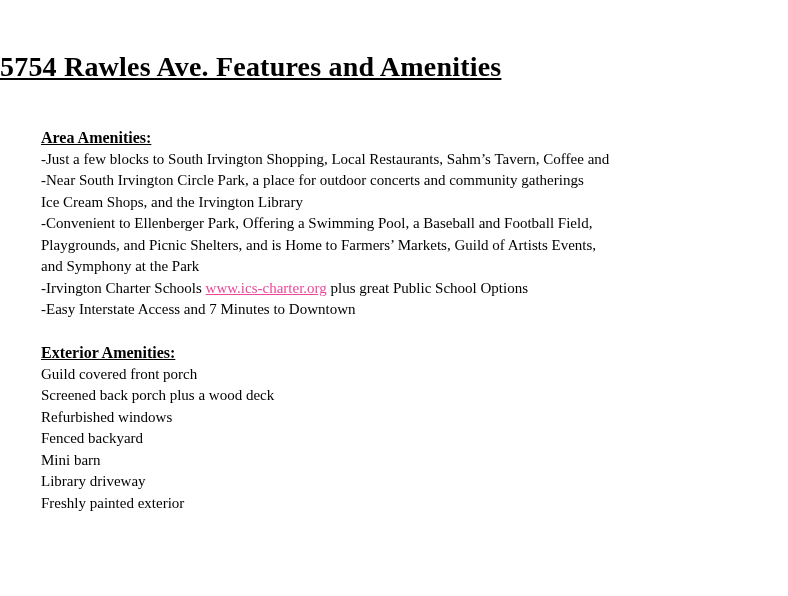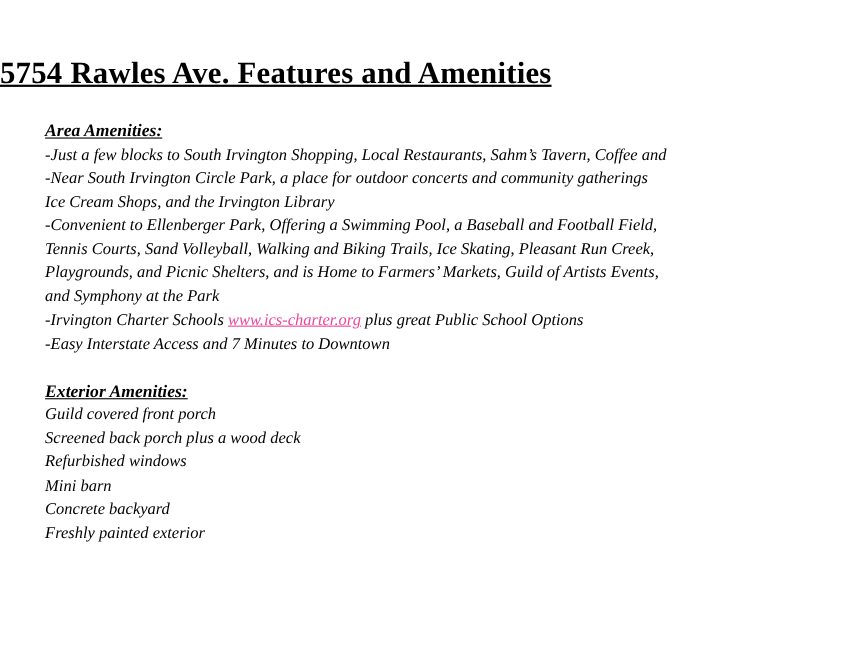--- a/index.html
+++ b/index.html
@@ -21,22 +21,21 @@
     margin-top: 51px;
     font-size: 28px;
     font-weight: bold;
     text-decoration: underline;
     line-height: 32px;
     letter-spacing: 0.2px;
   }
   .content {
     margin-left: 41px;
     margin-right: 34px;
-    margin-top: 26px;
-    font-style: italic;
+    margin-top: 44px;
   }
   .section-heading {
     font-size: 16px;
     font-weight: bold;
     text-decoration: underline;
     line-height: 21.5px;
     white-space: nowrap;
   }
   .line {
     font-size: 15px;
@@ -57,31 +56,31 @@
   <h1 class="doc-title">5754 Rawles Ave. Features and Amenities</h1>
 
   <div class="content">
 
     <div class="section">
       <div class="section-heading">Area Amenities:</div>
       <div class="line">-Just a few blocks to South Irvington Shopping, Local Restaurants, Sahm’s Tavern, Coffee and</div>
       <div class="line">-Near South Irvington Circle Park, a place for outdoor concerts and community gatherings</div>
       <div class="line">Ice Cream Shops, and the Irvington Library</div>
       <div class="line">-Convenient to Ellenberger Park, Offering a Swimming Pool, a Baseball and Football Field,</div>
-      <div class="line">Tennis Courts, Sand Volleyball, Walking and Biking Trails, Ice Skating, Pleasant Run Creek,</div>
       <div class="line">Playgrounds, and Picnic Shelters, and is Home to Farmers’ Markets, Guild of Artists Events,</div>
       <div class="line">and Symphony at the Park</div>
       <div class="line"><span>-Irvington Charter Schools </span><a class="doc-link" style="color: #ec4899;">www.ics-charter.org</a><span> plus great Public School Options</span></div>
       <div class="line">-Easy Interstate Access and 7 Minutes to Downtown</div>
     </div>
 
     <div class="section section-exterior">
       <div class="section-heading">Exterior Amenities:</div>
       <div class="line">Guild covered front porch</div>
       <div class="line">Screened back porch plus a wood deck</div>
       <div class="line">Refurbished windows</div>
+      <div class="line">Fenced backyard</div>
       <div class="line">Mini barn</div>
-      <div class="line">Concrete backyard</div>
+      <div class="line">Library driveway</div>
       <div class="line">Freshly painted exterior</div>
     </div>
 
   </div>
 </div>
 
 </body></html>

